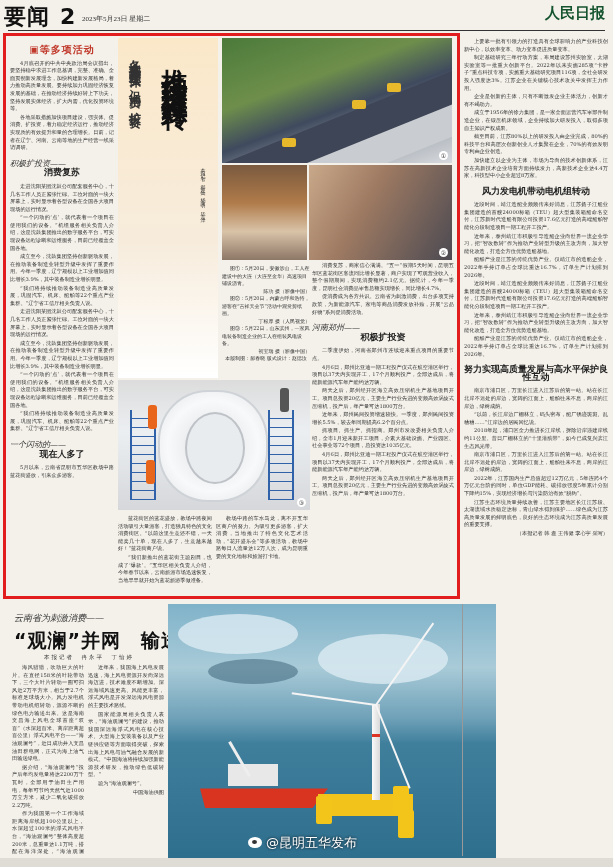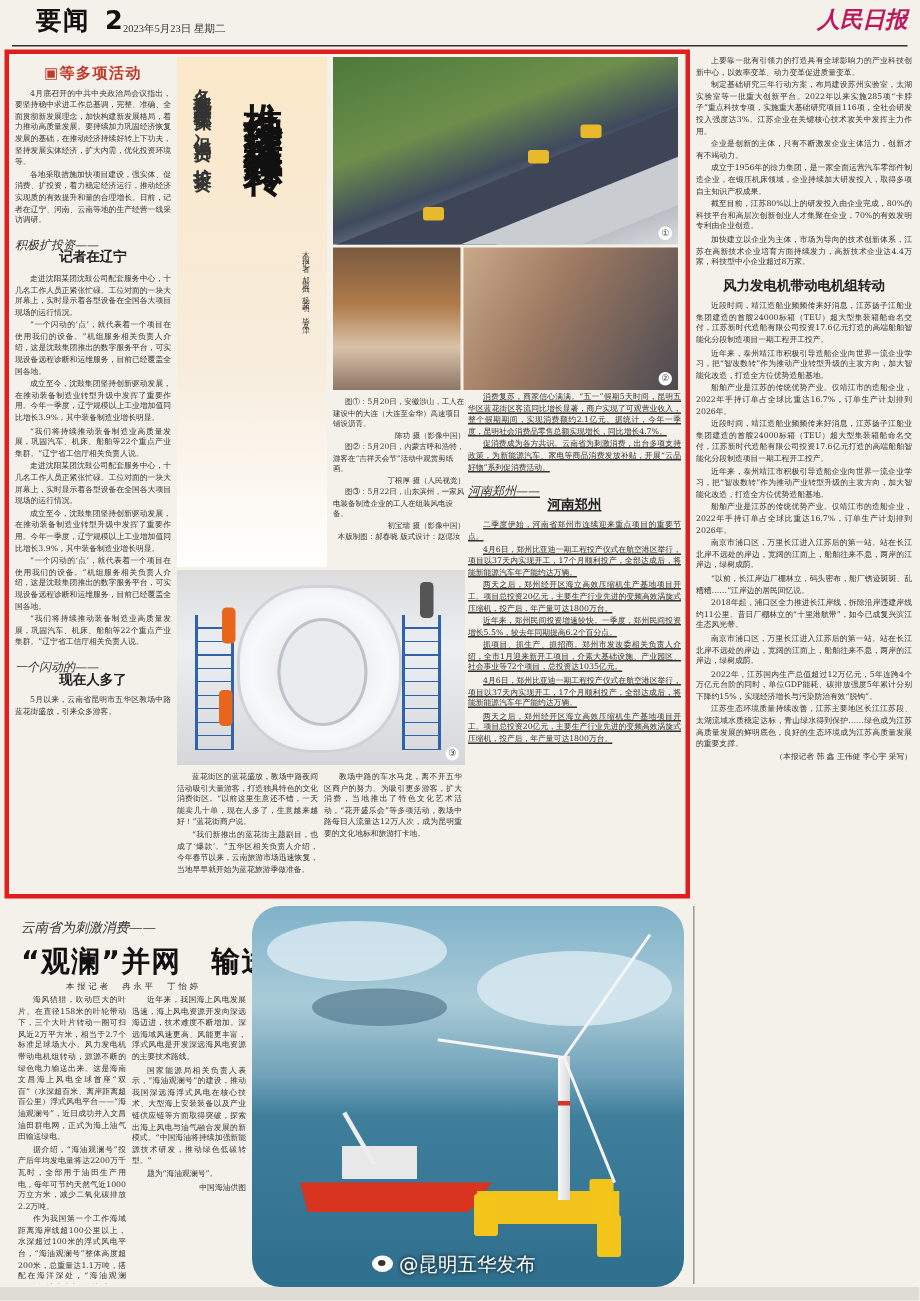--- a/index.html
+++ b/index.html
@@ -1,22 +1,22 @@
 <!DOCTYPE html>
 <html><head>
 <meta charset="utf-8">
 <style>
   * { box-sizing: border-box; margin: 0; padding: 0; }
   html, body { width: 613px; height: 867px; overflow: hidden; background: #f4f1ea; }
   body { font-family: "DejaVu Serif", serif; color: #222; position: relative; }
   .masthead { position: absolute; left: 0; top: 0; width: 613px; height: 34px; }
-  .section-name { position: absolute; left: 24px; top: 2px; font-family: "DejaVu Sans", sans-serif; font-weight: 900; font-size: 17px; color: #111; letter-spacing: 1px; }
+  .section-name { position: absolute; left: 4px; top: 2px; font-family: "DejaVu Sans", sans-serif; font-weight: 900; font-size: 22px; color: #111; letter-spacing: 1px; }
   .page-num { margin-left: 10px; }
   .date { position: absolute; left: 82px; top: 14px; font-family: Liberation Serif, serif; font-size: 7px; color: #333; }
-  .logo { position: absolute; right: 8px; top: 4px; font-family: "DejaVu Serif", serif; font-style: italic; font-weight: bold; font-size: 15px; color: #be185d; }
+  .logo { position: absolute; right: 8px; top: 4px; font-family: "DejaVu Serif", serif; font-weight: bold; font-size: 15px; color: #14532d; }
   .rule { position: absolute; left: 8px; right: 8px; top: 30px; height: 1px; background: #333; }
   .hl-box { position: absolute; left: 3px; top: 33px; width: 457px; height: 566px; border: 3px solid #e21d1d; }
   .col { position: absolute; font-size: 5.2px; line-height: 7.6px; color: #333; text-align: justify; overflow: hidden; }
   .col p { text-indent: 10px; margin-bottom: 1px; }
   .section-head { font-weight: bold; font-size: 10px; color: #c0392b; text-align: center; margin: 6px 0 6px; letter-spacing: 1px; }
   .loc { font-style: italic; font-size: 8px; color: #333; margin: 8px 0 2px; }
   .subhead { font-weight: bold; font-size: 9px; text-align: center; color: #222; margin-bottom: 6px; }
   .banner { position: absolute; left: 118px; top: 38px; width: 100px; height: 340px; background: linear-gradient(180deg, #fbe8c9 0%, #f7ecdc 60%, #fff 100%); }
   .vert-sub { position: absolute; left: 8px; top: 12px; writing-mode: vertical-rl; font-size: 12px; font-weight: bold; color: #333; letter-spacing: 2px; }
   .vert-title { position: absolute; left: 40px; top: 10px; writing-mode: vertical-rl; font-family: "DejaVu Sans", sans-serif; font-size: 26px; font-weight: 900; color: #111; letter-spacing: 4px; }
@@ -34,21 +34,21 @@
   .caption .credit { text-align: right; }
   .photo-wind { left: 118px; top: 380px; width: 192px; height: 130px; background: linear-gradient(180deg, #dcdcdc 0%, #eceff2 40%, #d5d7da 100%); }
   .hub { position: absolute; left: 40px; top: 10px; width: 110px; height: 112px; border-radius: 45%; background: radial-gradient(circle at 50% 50%, #c9ccd0 0%, #eef0f2 40%, #f8f9fa 60%, #dfe2e5 100%); border: 2px solid #cfd3d7; }
   .hub-hole { position: absolute; left: 25px; top: 20px; width: 60px; height: 72px; border-radius: 50%; background: #e9ecef; border: 2px solid #bfc3c7; }
   .worker { position: absolute; width: 9px; height: 24px; background: #e8661b; border-radius: 3px; }
   .scaffold { position: absolute; width: 26px; height: 90px; border-left: 2px solid #2f62a8; border-right: 2px solid #2f62a8; background: repeating-linear-gradient(180deg, transparent 0 8px, #2f62a8 8px 9px); }
   .bottom-section { position: absolute; left: 0; top: 602px; width: 613px; height: 265px; }
   .kicker { position: absolute; left: 14px; top: 10px; font-size: 9px; font-style: italic; color: #333; }
   .big-title { position: absolute; left: 14px; top: 26px; font-family: "DejaVu Sans", sans-serif; font-weight: 900; font-size: 19px; color: #111; letter-spacing: 1px; white-space: nowrap; }
   .byline2 { position: absolute; left: 44px; top: 52px; font-size: 5.5px; color: #333; letter-spacing: 2px; }
-  .photo-sea { left: 168px; top: 604px; width: 288px; height: 254px; background: linear-gradient(180deg, #7fb2c9 0%, #a9cbd8 25%, #6fa1b8 45%, #3f7f9c 55%, #2f6f8e 100%); border-radius: 19px; }
+  .photo-sea { left: 168px; top: 604px; width: 328px; height: 254px; background: linear-gradient(180deg, #7fb2c9 0%, #a9cbd8 25%, #6fa1b8 45%, #3f7f9c 55%, #2f6f8e 100%); }
   .cloud { position: absolute; border-radius: 50%; background: rgba(220,235,242,0.8); }
   .ship { position: absolute; left: 32px; top: 176px; width: 128px; height: 28px; background: #d8341f; clip-path: polygon(0 30%, 100% 30%, 88% 100%, 4% 100%); }
   .ship-deck { position: absolute; left: 60px; top: 160px; width: 50px; height: 22px; background: #e8e8e8; }
   .crane { position: absolute; left: 70px; top: 135px; width: 3px; height: 40px; background: #eee; transform: rotate(-30deg); }
   .tower { position: absolute; left: 204px; top: 100px; width: 8px; height: 96px; background: linear-gradient(90deg, #fafafa, #d8d8d8); }
   .tower-band { position: absolute; left: 0; top: 30px; width: 8px; height: 3px; background: #d32; }
   .blade { position: absolute; height: 2px; background: #f4f4f4; transform-origin: left center; }
   .platform { position: absolute; left: 150px; top: 190px; width: 95px; height: 22px; background: #f1c31b; clip-path: polygon(0 0,100% 0,100% 100%,0 100%); }
   .pontoon { position: absolute; width: 16px; height: 28px; background: #f3c41a; border-radius: 2px; }
   .watermark { position: absolute; left: 80px; bottom: 6px; font-family: "DejaVu Sans", sans-serif; font-size: 13px; color: #fff; text-shadow: 0 0 3px #000; white-space: nowrap; }
@@ -70,21 +70,21 @@
 </div>
 
 <div class="hl-box"></div>
 
 <div class="col" style="left:10px; top:40px; width:104px; height:555px;">
   <div class="section-head">▣<span>等多项活动</span></div>
   <p>4月底召开的中共中央政治局会议指出，要坚持稳中求进工作总基调，完整、准确、全面贯彻新发展理念，加快构建新发展格局，着力推动高质量发展。要持续加力巩固经济恢复发展的基础，在推动经济持续好转上下功夫，坚持发展实体经济，扩大内需，优化投资环境等。</p>
   <p>各地采取措施加快项目建设，强实体、促消费、扩投资，着力稳定经济运行，推动经济实现质的有效提升和量的合理增长。日前，记者在辽宁、河南、云南等地的生产经营一线采访调研。</p>
 
   <div class="loc">积极扩投资——</div>
-  <div class="subhead">记者在辽宁</div>
+  <div class="subhead">消费复苏</div>
   <p>走进沈阳某团沈鼓公司配套服务中心，十几名工作人员正紧张忙碌。工位对面的一块大屏幕上，实时显示着各型设备在全国各大项目现场的运行情况。</p>
   <p>“一个闪动的‘点’，就代表着一个项目在使用我们的设备。”机组服务相关负责人介绍，这是沈鼓集团推出的数字服务平台，可实现设备远程诊断和运维服务，目前已经覆盖全国各地。</p>
   <p>成立至今，沈鼓集团坚持创新驱动发展，在推动装备制造业转型升级中发挥了重要作用。今年一季度，辽宁规模以上工业增加值同比增长3.9%，其中装备制造业增长明显。</p>
   <p>“我们将持续推动装备制造业高质量发展，巩固汽车、机床、船舶等22个重点产业集群。”辽宁省工信厅相关负责人说。</p>
   <p>走进沈阳某团沈鼓公司配套服务中心，十几名工作人员正紧张忙碌。工位对面的一块大屏幕上，实时显示着各型设备在全国各大项目现场的运行情况。</p>
   <p>成立至今，沈鼓集团坚持创新驱动发展，在推动装备制造业转型升级中发挥了重要作用。今年一季度，辽宁规模以上工业增加值同比增长3.9%，其中装备制造业增长明显。</p>
   <p>“一个闪动的‘点’，就代表着一个项目在使用我们的设备。”机组服务相关负责人介绍，这是沈鼓集团推出的数字服务平台，可实现设备远程诊断和运维服务，目前已经覆盖全国各地。</p>
   <p>“我们将持续推动装备制造业高质量发展，巩固汽车、机床、船舶等22个重点产业集群。”辽宁省工信厅相关负责人说。</p>
 
   <div class="loc">一个闪动的——</div>
@@ -115,25 +115,25 @@
 <div class="caption">
   <p>图①：5月20日，安徽涉山，工人在建设中的大连（大连至金华）高速项目铺设沥青。</p>
   <div class="credit">陈功 摄（影像中国）</div>
   <p>图②：5月20日，内蒙古呼和浩特，游客在“吉祥天会节”活动中观赏剪纸画。</p>
   <div class="credit">丁根厚 摄（人民视觉）</div>
   <p>图③：5月22日，山东滨州，一家风电装备制造企业的工人在组装风电设备。</p>
   <div class="credit">初宝瑞 摄（影像中国）</div>
   <div class="credit" style="text-align:center;">本版制图：郝春晓 版式设计：赵偲汝</div>
 </div>
 
-<div class="col" style="left:312px; top:262px; width:142px; height:333px;text-decoration:underline;">
+<div class="col" style="left:312px; top:262px; width:142px; height:333px;">
   <p>消费复苏，商家信心满满。“五一”假期5天时间，昆明五华区蓝花街区客流同比增长显著，商户实现了可观营业收入，整个假期期间，实现消费额约2.1亿元。据统计，今年一季度，昆明社会消费品零售总额实现增长，同比增长4.7%。</p>
   <p>促消费成为各方共识。云南省为刺激消费，出台多项支持政策，为新能源汽车、家电等商品消费发放补贴，开展“云品好物”系列促消费活动。</p>
   <div class="loc">河南郑州——</div>
-  <div class="subhead">河南郑州</div>
+  <div class="subhead">积极扩投资</div>
   <p>二季度伊始，河南省郑州市连续迎来重点项目的重要节点。</p>
   <p>4月6日，郑州比亚迪一期工程投产仪式在航空港区举行，项目以37天内实现开工，17个月顺利投产，全部达成后，将能新能源汽车年产能约达万辆。</p>
   <p>两天之后，郑州经开区海立高效压缩机生产基地项目开工。项目总投资20亿元，主要生产行业先进的变频高效涡旋式压缩机，投产后，年产量可达1800万台。</p>
   <p>近年来，郑州民间投资增速较快。一季度，郑州民间投资增长5.5%，较去年同期提高6.2个百分点。</p>
   <p>抓项目、抓生产、抓招商。郑州市发改委相关负责人介绍，全市1月迎来新开工项目，介素大基础设施、产业园区、社会事业等72个项目，总投资达1035亿元。</p>
   <p>4月6日，郑州比亚迪一期工程投产仪式在航空港区举行，项目以37天内实现开工，17个月顺利投产，全部达成后，将能新能源汽车年产能约达万辆。</p>
   <p>两天之后，郑州经开区海立高效压缩机生产基地项目开工。项目总投资20亿元，主要生产行业先进的变频高效涡旋式压缩机，投产后，年产量可达1800万台。</p>
 </div>
 
 <div class="photo photo-wind">
@@ -163,20 +163,21 @@
   <p>成立于1956年的徐力集团，是一家全面运营汽车零部件制造企业，在锻压机床领域，企业持续加大研发投入，取得多项自主知识产权成果。</p>
   <p>截至目前，江苏80%以上的研发投入由企业完成，80%的科技平台和高层次创新创业人才集聚在企业，70%的有效发明专利由企业创造。</p>
   <p>加快建立以企业为主体，市场为导向的技术创新体系，江苏在高新技术企业培育方面持续发力，高新技术企业达4.4万家，科技型中小企业超过8万家。</p>
   <div class="subhead" style="margin-top:8px;">风力发电机带动电机组转动</div>
   <p>近段时间，靖江造船业频频传来好消息，江苏扬子江船业集团建造的首艘24000标箱（TEU）超大型集装箱船命名交付，江苏新时代造船有限公司投资17.6亿元打造的高端船舶智能化分段制造项目一期工程开工投产。</p>
   <p>近年来，泰州靖江市积极引导造船企业向世界一流企业学习，把“智改数转”作为推动产业转型升级的主攻方向，加大智能化改造，打造全方位优势造船基地。</p>
   <p>船舶产业是江苏的传统优势产业。仅靖江市的造船企业，2022年手持订单占全球比重达16.7%，订单生产计划排到2026年。</p>
   <p>近段时间，靖江造船业频频传来好消息，江苏扬子江船业集团建造的首艘24000标箱（TEU）超大型集装箱船命名交付，江苏新时代造船有限公司投资17.6亿元打造的高端船舶智能化分段制造项目一期工程开工投产。</p>
   <p>近年来，泰州靖江市积极引导造船企业向世界一流企业学习，把“智改数转”作为推动产业转型升级的主攻方向，加大智能化改造，打造全方位优势造船基地。</p>
   <p>船舶产业是江苏的传统优势产业。仅靖江市的造船企业，2022年手持订单占全球比重达16.7%，订单生产计划排到2026年。</p>
+  <div class="subhead" style="margin-top:8px;">努力实现高质量发展与高水平保护良性互动</div>
   <p>南京市浦口区，万里长江进入江苏后的第一站。站在长江北岸不远处的岸边，宽阔的江面上，船舶往来不息，两岸的江岸边，绿树成荫。</p>
   <p>“以前，长江岸边厂棚林立，码头密布，船厂锈迹斑斑、乱糟糟……”江岸边的居民回忆说。</p>
   <p>2018年起，浦口区全力推进长江岸线，拆除沿岸违建岸线约11公里。昔日厂棚林立的“十里港航带”，如今已成复兴滨江生态风光带。</p>
   <p>南京市浦口区，万里长江进入江苏后的第一站。站在长江北岸不远处的岸边，宽阔的江面上，船舶往来不息，两岸的江岸边，绿树成荫。</p>
   <p>2022年，江苏国内生产总值超过12万亿元，5年连跨4个万亿元台阶的同时，单位GDP能耗、碳排放强度5年累计分别下降约15%，实现经济增长与污染防治有效“脱钩”。</p>
   <p>江苏生态环境质量持续改善，江苏主要地区长江江苏段、太湖流域水质稳定达标，青山绿水得到保护……绿色成为江苏高质量发展的鲜明底色，良好的生态环境成为江苏高质量发展的重要支撑。</p>
   <div style="text-align:right;">（本报记者 韩 鑫 王伟健 李心宇 采写）</div>
 </div>
 
 <div class="bottom-section">

